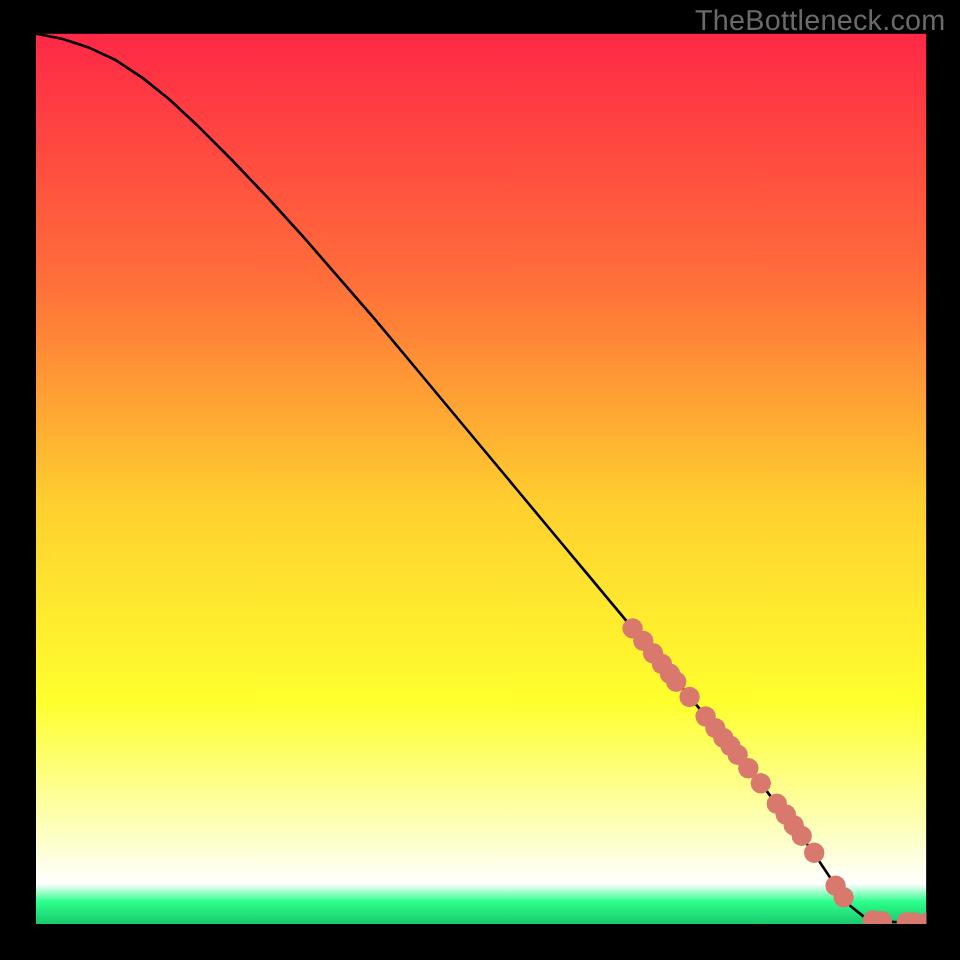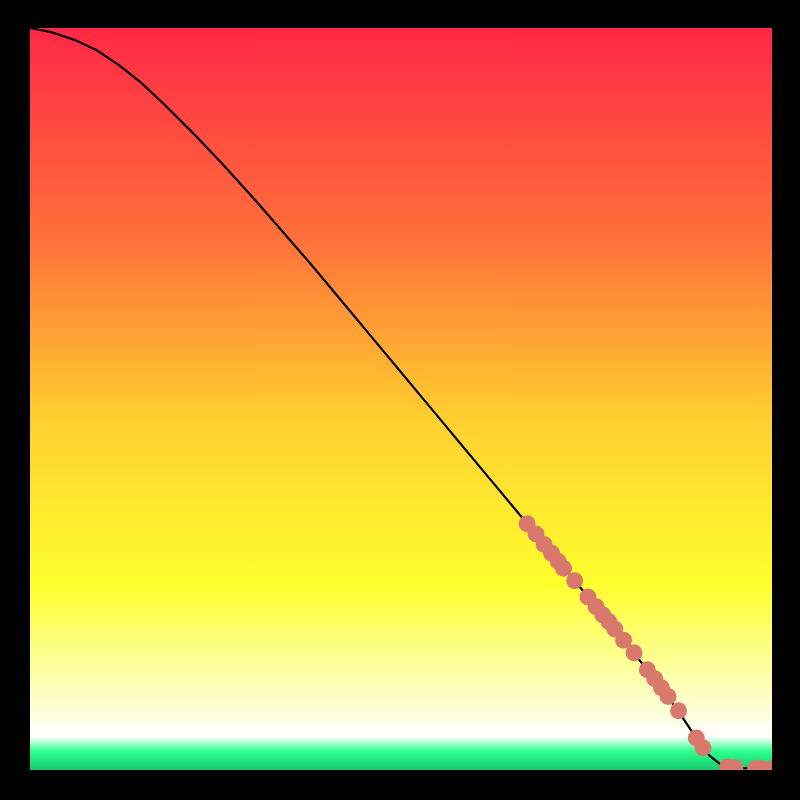--- a/index.html
+++ b/index.html
@@ -36,20 +36,21 @@
   .plot svg {
     display: block;
     width: 742px;
     height: 742px;
   }
 </style>
 </head>
 <body>
 
 <div class="frame">
+  <div class="watermark">TheBottleneck.com</div>
   <div class="plot">
     <svg id="chart-svg" viewBox="0 0 742 742">
       <defs>
         <linearGradient id="bg-grad" x1="0" y1="0" x2="0" y2="1">
           <stop id="g0" offset="0%" stop-color="#ff2846"></stop>
           <stop id="g1" offset="28%" stop-color="#ff6f3a"></stop>
           <stop id="g2" offset="53%" stop-color="#ffd02f"></stop>
           <stop id="g3" offset="75%" stop-color="#ffff2e"></stop>
           <stop id="g4" offset="90%" stop-color="#fdffc2"></stop>
           <stop id="g5" offset="95.5%" stop-color="#ffffff"></stop>

